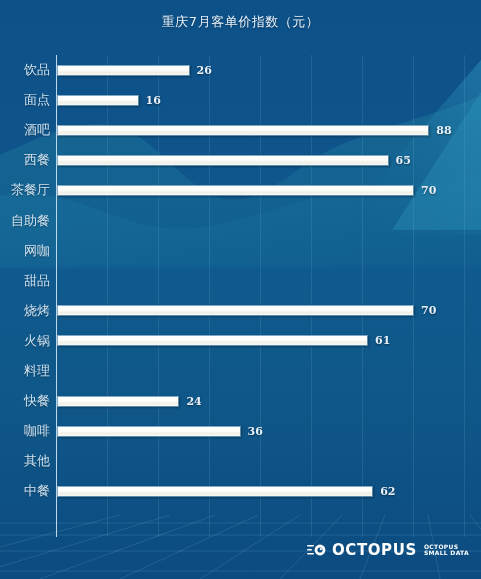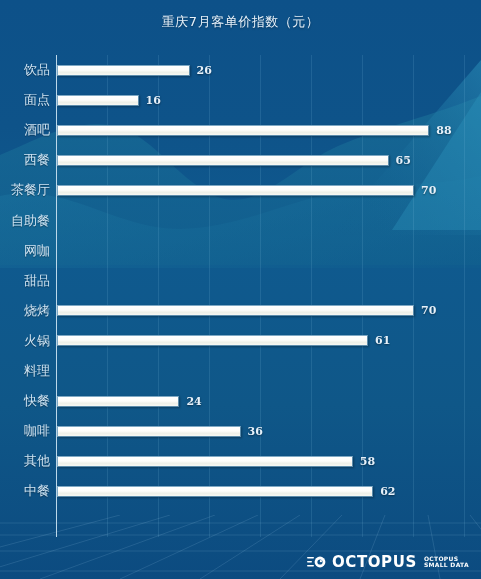--- a/index.html
+++ b/index.html
@@ -110,21 +110,21 @@
     font-size: 11px;
     font-weight: bold;
     font-family: "DejaVu Serif", "Liberation Serif", serif;
     text-shadow: 0 1px 2px rgba(0,0,0,0.45);
     white-space: nowrap;
   }
 
   
   .footer-logo {
     position: absolute;
-    right: 12px; bottom: 8px;
+    right: 12px; bottom: 20px;
     display: flex;
     align-items: center;
     gap: 5px;
   }
   .logo-mark { display: block; }
   .logo-word {
     color: #ffffff;
     font-size: 15px;
     font-weight: bold;
     letter-spacing: 0.6px;
@@ -281,24 +281,20 @@
         </div>
         <div class="row">
           <div class="cat-label">咖啡</div>
           <div class="bar-wrap">
             <div class="bar" style="width: 183.6px;"></div>
             <div class="bar-value">36</div>
           </div>
         </div>
         <div class="row">
           <div class="cat-label">其他</div>
-          <div class="bar-wrap">
-            <div class="bar" style="width: 295.8px;"></div>
-            <div class="bar-value">58</div>
-          </div>
         </div>
         <div class="row">
           <div class="cat-label">中餐</div>
           <div class="bar-wrap">
             <div class="bar" style="width: 316.2px;"></div>
             <div class="bar-value">62</div>
           </div>
         </div>
       </div>
   </div>

